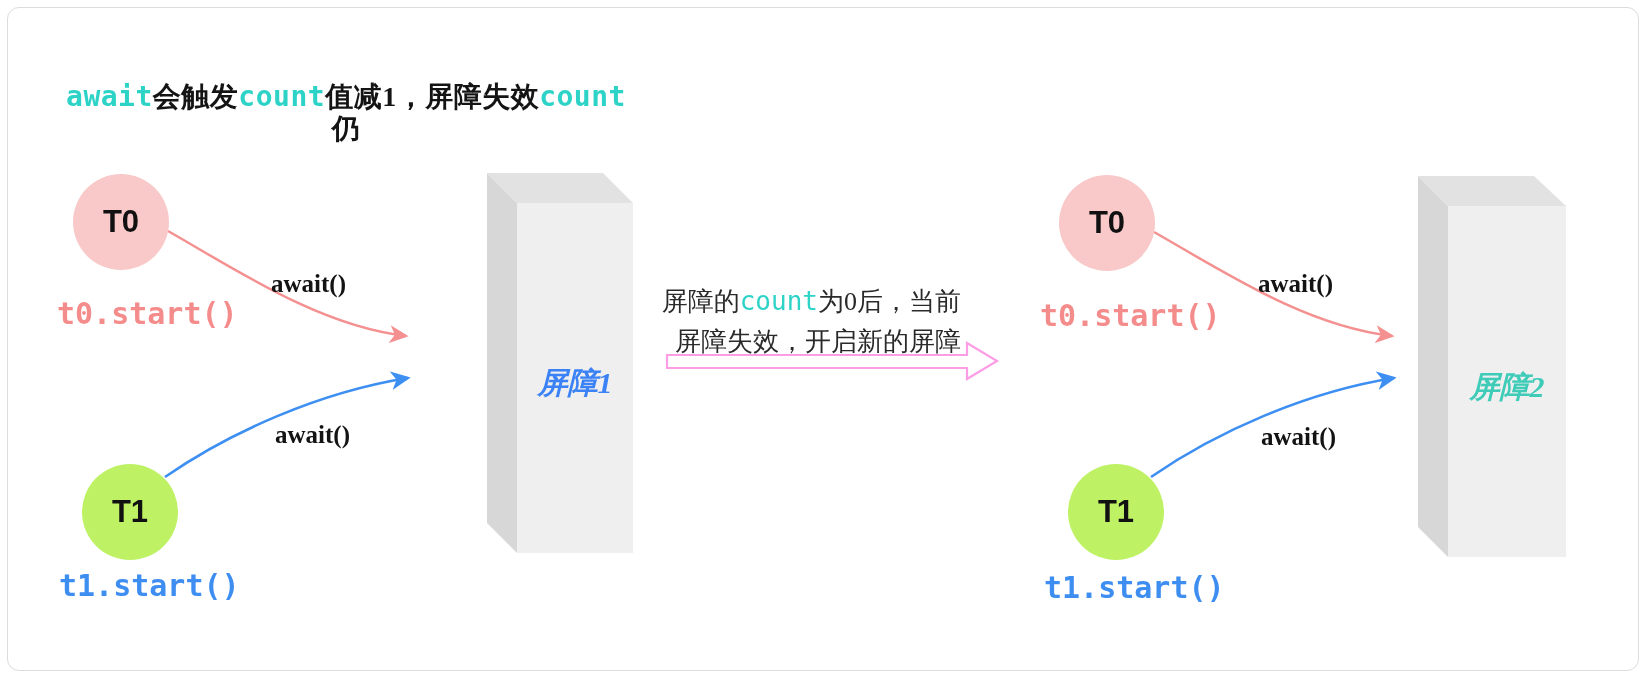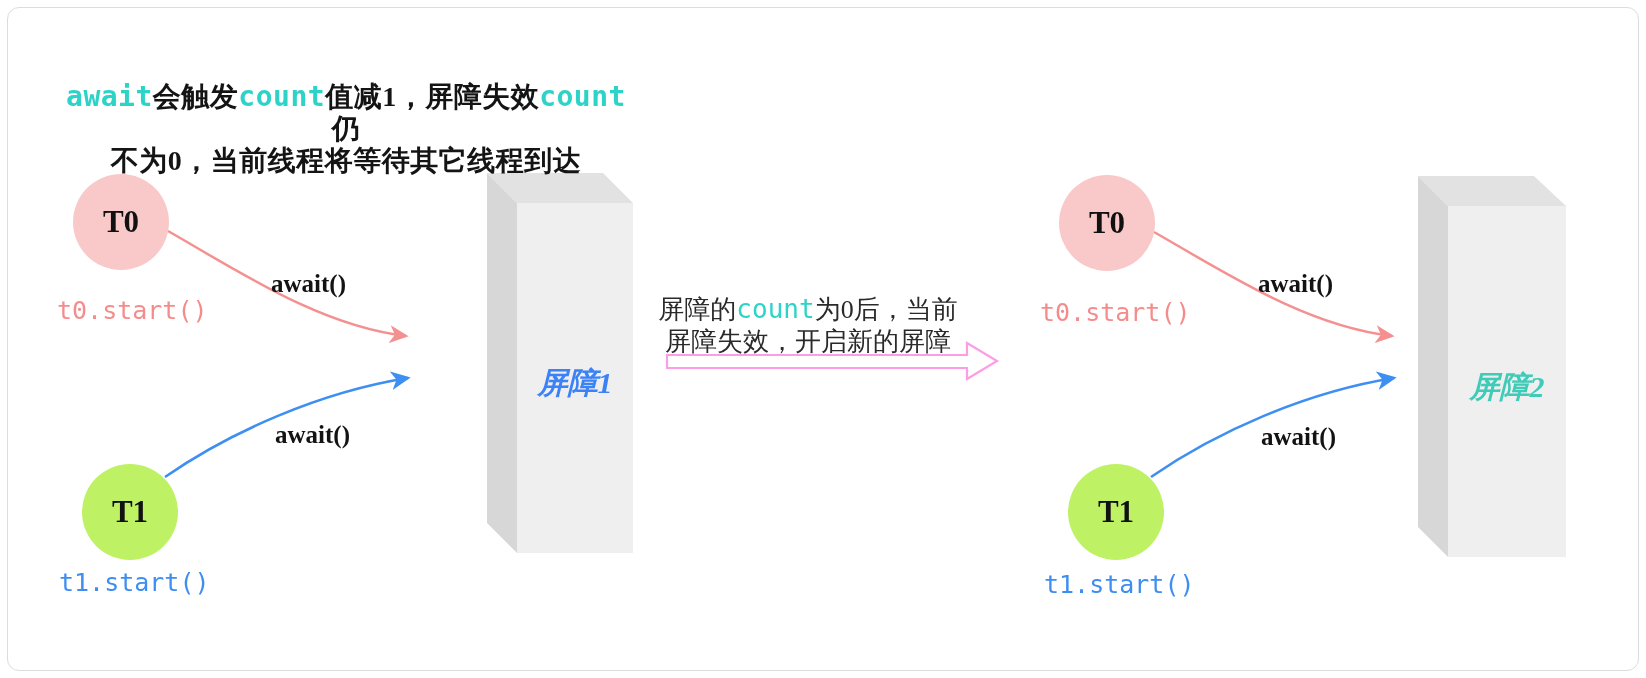--- a/index.html
+++ b/index.html
@@ -14,45 +14,45 @@
   .svg-layer{position:absolute;left:0;top:0;width:1646px;height:678px;}
   .note{
     position:absolute;color:#141414;font-weight:bold;
     font-size:28px;line-height:32px;text-align:center;letter-spacing:0.5px;
   }
   .code{font-family:"DejaVu Sans Mono", monospace;}
   .cyan{color:#2ed3c7;}
   .circle{
     position:absolute;width:96px;height:96px;border-radius:50%;
     display:flex;align-items:center;justify-content:center;
-    font-family:Liberation Serif, serif;font-weight:bold;
+    font-family:Liberation Sans, sans-serif;font-weight:bold;
     font-size:31px;color:#111111;
   }
   .circle.pink{background:#f9c8c8;}
   .circle.blue{background:#bef264;}
   .start-label{
     position:absolute;font-family:"DejaVu Sans Mono", monospace;
-    font-weight:normal;font-size:25px;white-space:nowrap;
+    font-weight:bold;font-size:30px;white-space:nowrap;
   }
   .start-label.pink{color:#f58c8c;}
   .start-label.blue{color:#3e8ef2;}
   .await-label{
     position:absolute;font-family:Liberation Serif, serif;
     font-weight:bold;font-size:25px;color:#131313;white-space:nowrap;
   }
   .barrier-label{
     position:absolute;font-size:30px;font-weight:600;font-style:italic;
     text-align:center;white-space:nowrap;
   }
   .barrier-label.orange{color:#3b82f6;}
   .barrier-label.teal{color:#3ecbb8;}
   .transition-note{
-    position:absolute;left:655px;top:293px;width:306px;
-    font-size:26px;line-height:32px;color:#2a2a2a;font-weight:500;
-    text-align:center;white-space:nowrap;
+    position:absolute;left:655px;top:281px;width:306px;
+    font-size:26px;line-height:40px;color:#2a2a2a;font-weight:500;
+    text-align:right;white-space:nowrap;
   }
 </style>
 </head>
 <body>
 
 <div id="stage">
 
   <div class="card"></div>
 
   <svg class="svg-layer" viewBox="0 0 1646 678">
@@ -81,21 +81,20 @@
     <path d="M 165 477 C 230 432, 320 392, 408 378" fill="none" stroke="#3e8ff2" stroke-width="2.6" marker-end="url(#arrow-blue)"></path>
 
     <path d="M 1154 232 C 1226 273, 1306 326, 1392 336" fill="none" stroke="#f49090" stroke-width="2.5" marker-end="url(#arrow-pink)"></path>
     <path d="M 1151 477 C 1216 432, 1306 392, 1394 378" fill="none" stroke="#3e8ff2" stroke-width="2.6" marker-end="url(#arrow-blue)"></path>
 
     <polygon points="667,355 967,355 967,343 997,361 967,379 967,368 667,368" fill="#ffffff" stroke="#fc9de6" stroke-width="2.2" stroke-linejoin="miter"></polygon>
   </svg>
 
   <div class="note" style="left:60px;top:81px;width:572px;">
     <span class="code cyan">await</span><span>会触发</span><span class="code cyan">count</span><span>值减1，屏障失效</span><span class="code cyan">count</span><span>仍</span><br>
-    <span>不为0，当前线程将等待其它线程到达</span>
   </div>
 
   <div class="circle pink" style="left:73px;top:174px;">
     <span>T0</span>
   </div>
   <div class="start-label pink" style="left:57px;top:296px;">t0.start()</div>
   <div class="await-label" style="left:271px;top:270px;">await()</div>
 
   <div class="circle blue" style="left:82px;top:464px;">
     <span>T1</span>

